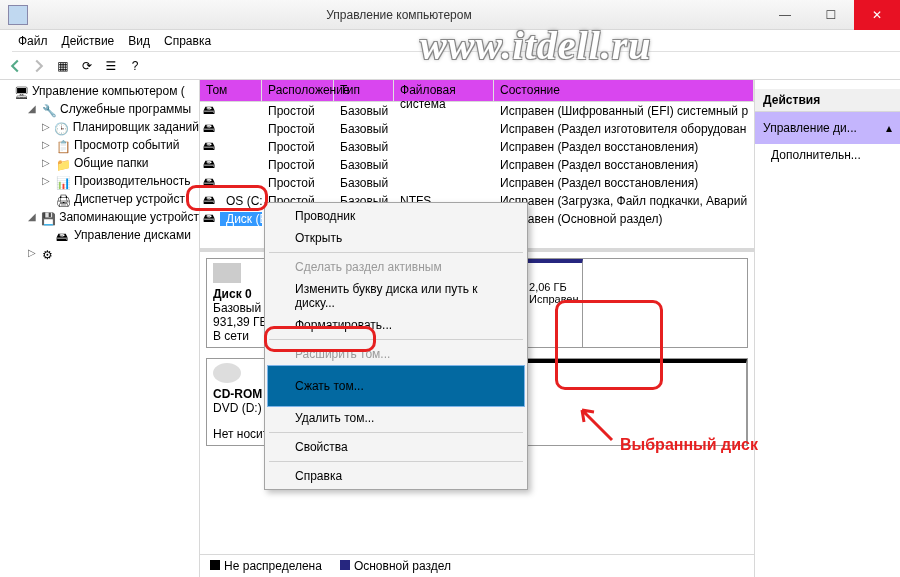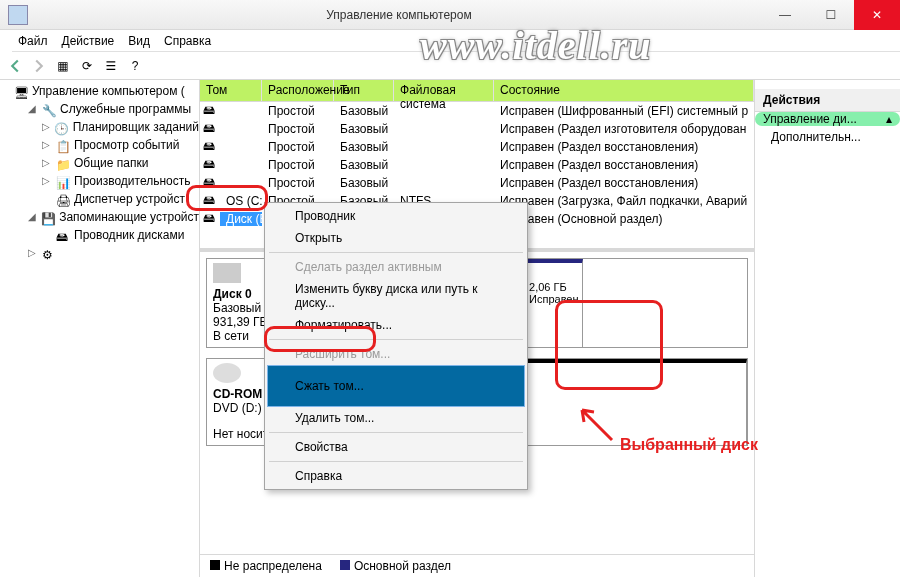--- a/index.html
+++ b/index.html
@@ -19,21 +19,21 @@
 .tbtn svg { width:14px; height:14px; }
 
 .body { display:flex; height: calc(577px - 30px - 22px - 28px); }
 .treepane { width: 207px; border-right: 1px solid #d8d8d8; overflow:hidden; padding: 2px 0; }
 .tree ul { list-style:none; margin:0; padding-left: 14px; }
 .tree li { white-space: nowrap; line-height: 18px; display:flex; align-items:center; gap:4px; }
 .tree .twist { width:10px; font-size:10px; color:#666; }
 .tree .ticon { width:14px; height:14px; display:inline-block; }
 
 .center { flex:1; display:flex; flex-direction:column; border-right:1px solid #d8d8d8; position:relative; }
-.volhdr { display:flex; height:22px; border-bottom:1px solid #d8d8d8; background:#bef264; }
+.volhdr { display:flex; height:22px; border-bottom:1px solid #d8d8d8; background:#d946ef; }
 .volhdr div { border-right:1px solid #e0e0e0; padding:3px 6px; }
 .vollist { flex: 0 0 150px; overflow:hidden; border-bottom: 4px solid #d8d8d8; }
 .volrow { display:flex; height:18px; align-items:center; }
 .volrow div { padding: 0 6px; overflow:hidden; white-space:nowrap; }
 .volrow .vicon { width:20px; padding:0 3px; }
 .volrow.sel .tomcell { background:#3399ff; color:#fff; }
 .c-tom{width:62px}.c-rasp{width:72px}.c-tip{width:60px}.c-fs{width:100px}.c-sost{flex:1}
 
 .diskarea { flex:1; overflow:auto; padding: 6px; position:relative; }
 .diskblock { border:1px solid #999; margin-bottom:10px; display:flex; min-height:72px; }
@@ -41,21 +41,21 @@
 .diskinfo .dicon { width:28px; height:20px; background:#ccc; margin-bottom:4px; }
 .parts { flex:1; display:flex; }
 .part { border-right:1px solid #999; padding:4px 6px; font-size:11px; overflow:hidden; white-space:nowrap; border-top:4px solid #26267f; }
 .part.unalloc { border-top-color:#000; }
 
 .legend { height:22px; border-top:1px solid #d8d8d8; display:flex; align-items:center; gap:18px; padding:11px 10px; }
 .legend .sw { width:10px; height:10px; display:inline-block; margin-right:4px; }
 
 .actpane { width:150px; }
 .actpane .ahdr { background:#f0f0f0; border-bottom:1px solid #d8d8d8; padding:4px 8px; font-weight:bold;margin-top:9px; }
-.actpane .asel { background:#86efac; padding:0 8px; display:flex; justify-content:space-between; align-items:center;border-radius:11px; }
+.actpane .asel { background:#c4b5fd; padding:9px 8px; display:flex; justify-content:space-between; align-items:center; }
 .actpane .aitem { padding:4px 16px; }
 
 .ctxmenu { position:absolute; left:264px; top:202px; width:264px; background:#f4f4f4; border:1px solid #a4a4a4; box-shadow:3px 3px 6px rgba(0,0,0,.25); z-index:50; padding:2px; }
 .ctxmenu .mi { padding:4px 28px; }
 .ctxmenu .mi.dis { color:#9a9a9a; }
 .ctxmenu .mi.hl { background:#0369a1; border:1px solid #7eb4e8; padding:13px 27px; }
 .ctxmenu hr { border:none; border-top:1px solid #d0d0d0; margin:3px 2px; }
 
 .redbox { position:absolute; border:3px solid #e62020; border-radius:10px; pointer-events:none; z-index:60; }
 .watermark { position:absolute; top:22px; left:420px; font-size:40px; font-weight:bold; color:#fff; text-shadow:0 0 4px #888,1px 1px 0 #888,-1px -1px 0 #888,1px -1px 0 #888,-1px 1px 0 #888; font-style:italic; letter-spacing:1px; z-index:70; pointer-events:none; font-family: Georgia, serif; }
@@ -140,21 +140,21 @@
         </ul>
         <li>
               <span class="twist">◢</span>
               <span class="ticon">💾</span>
               <span>Запоминающие устройст</span>
             </li>
         <ul>
           <li>
                 <span class="twist"></span>
                 <span class="ticon">🖴</span>
-                <span>Проводник дисками</span>
+                <span>Управление дисками</span>
               </li>
         </ul>
         <li>
               <span class="twist">▷</span>
               <span class="ticon">⚙</span>
             </li>
       </ul>
     </ul>
       </div>
   </div>

